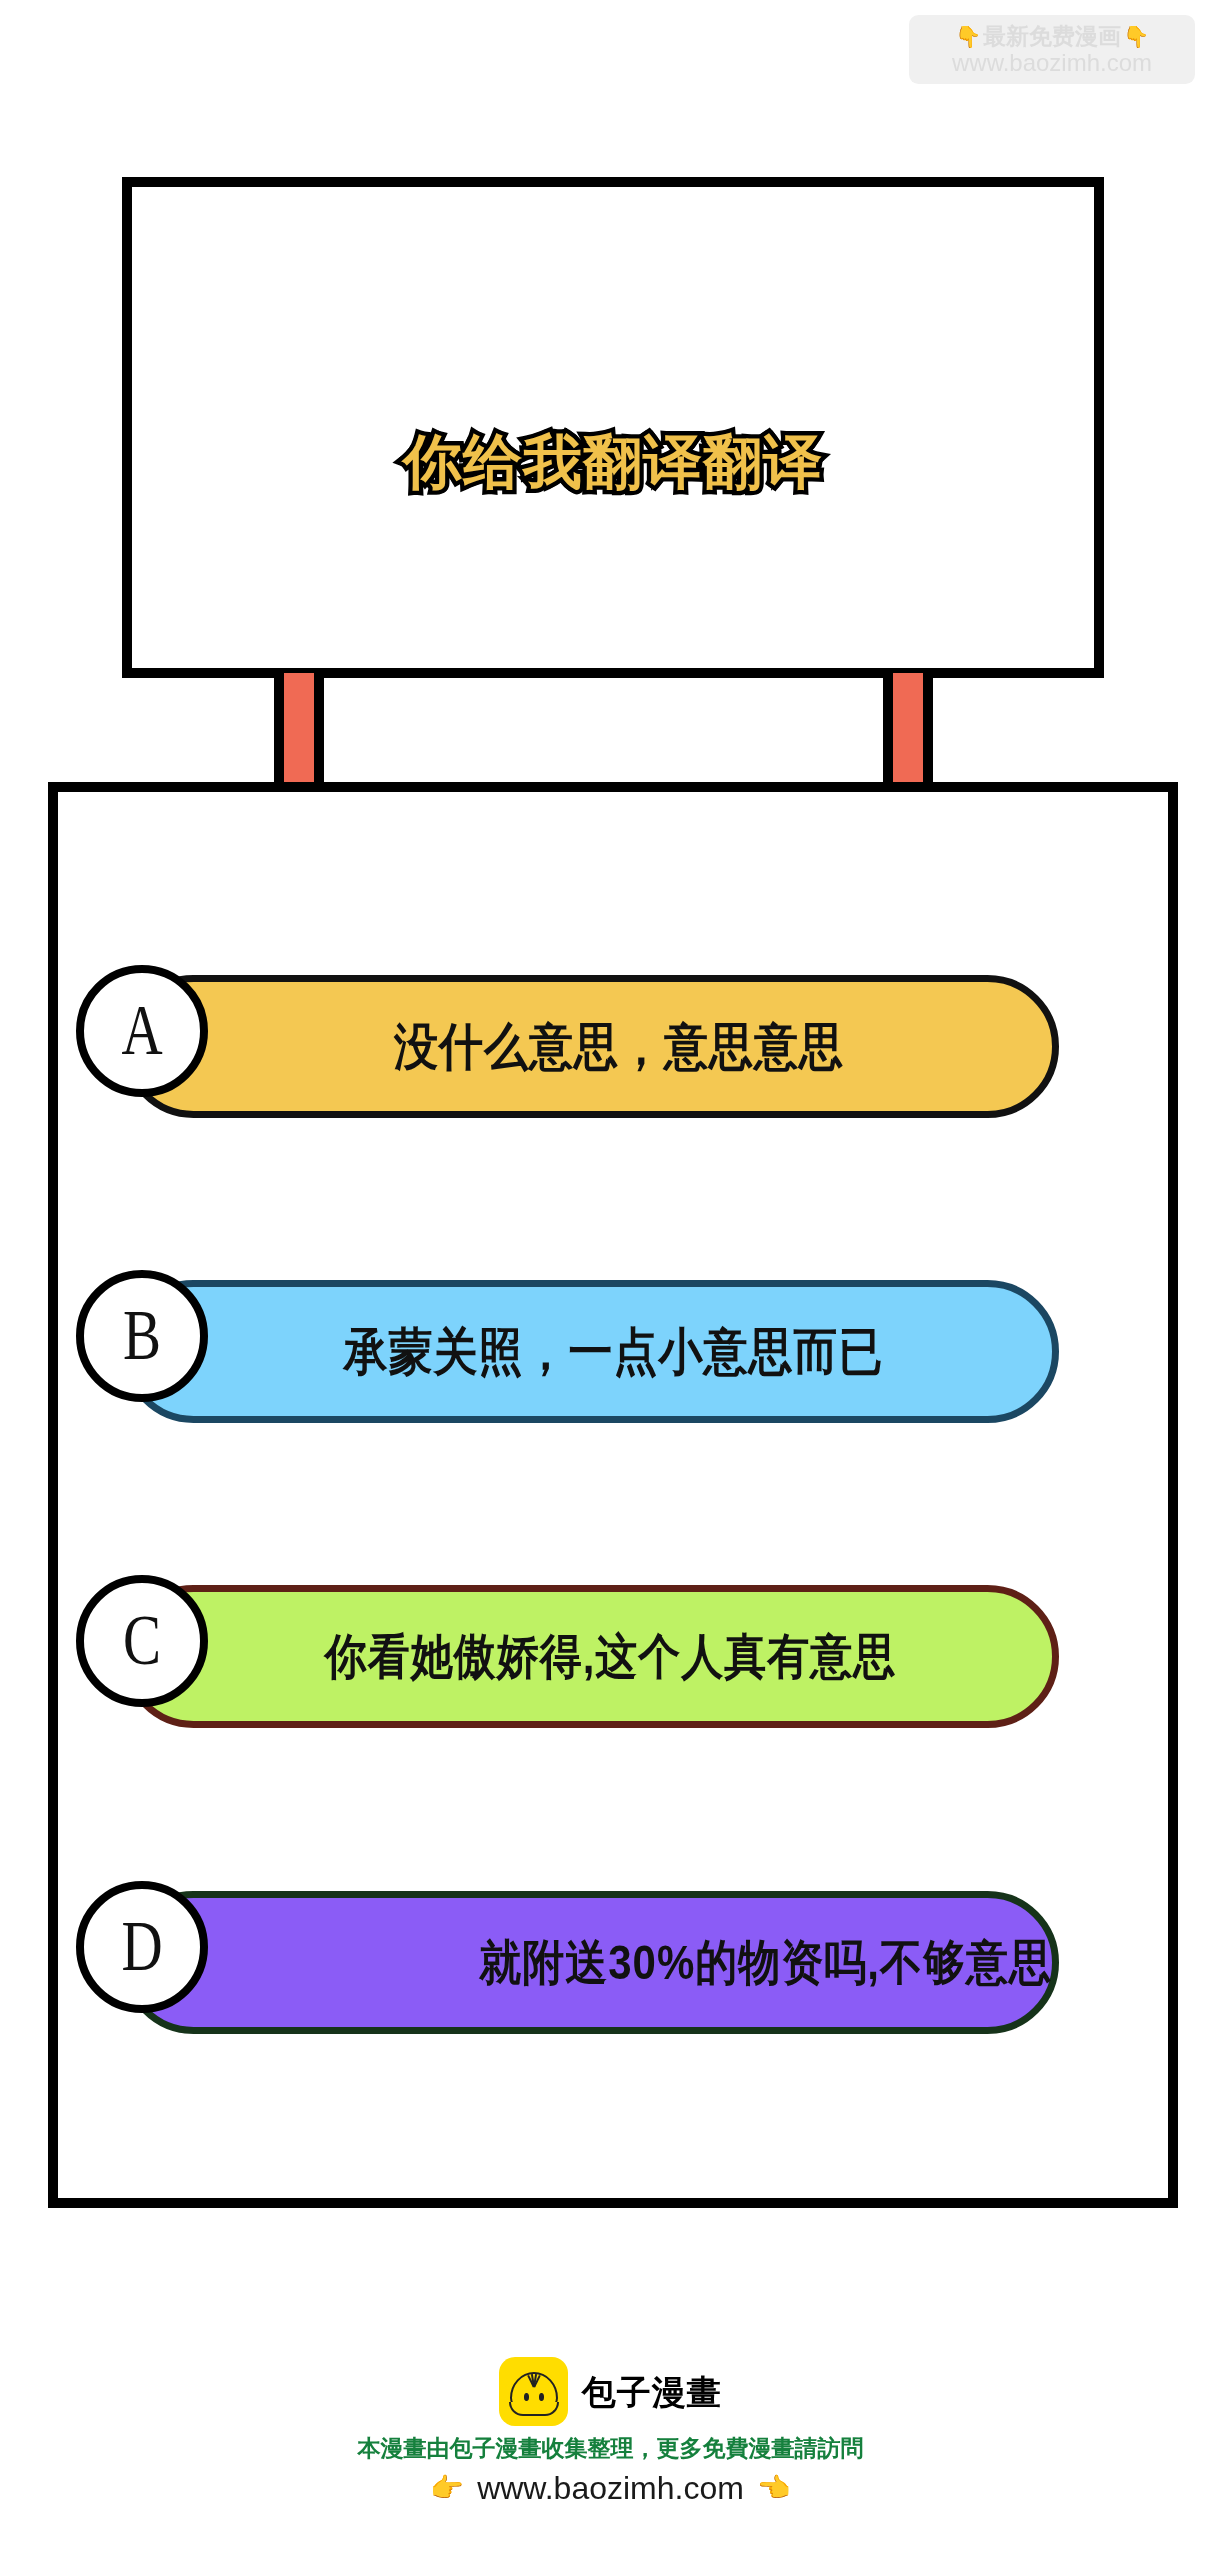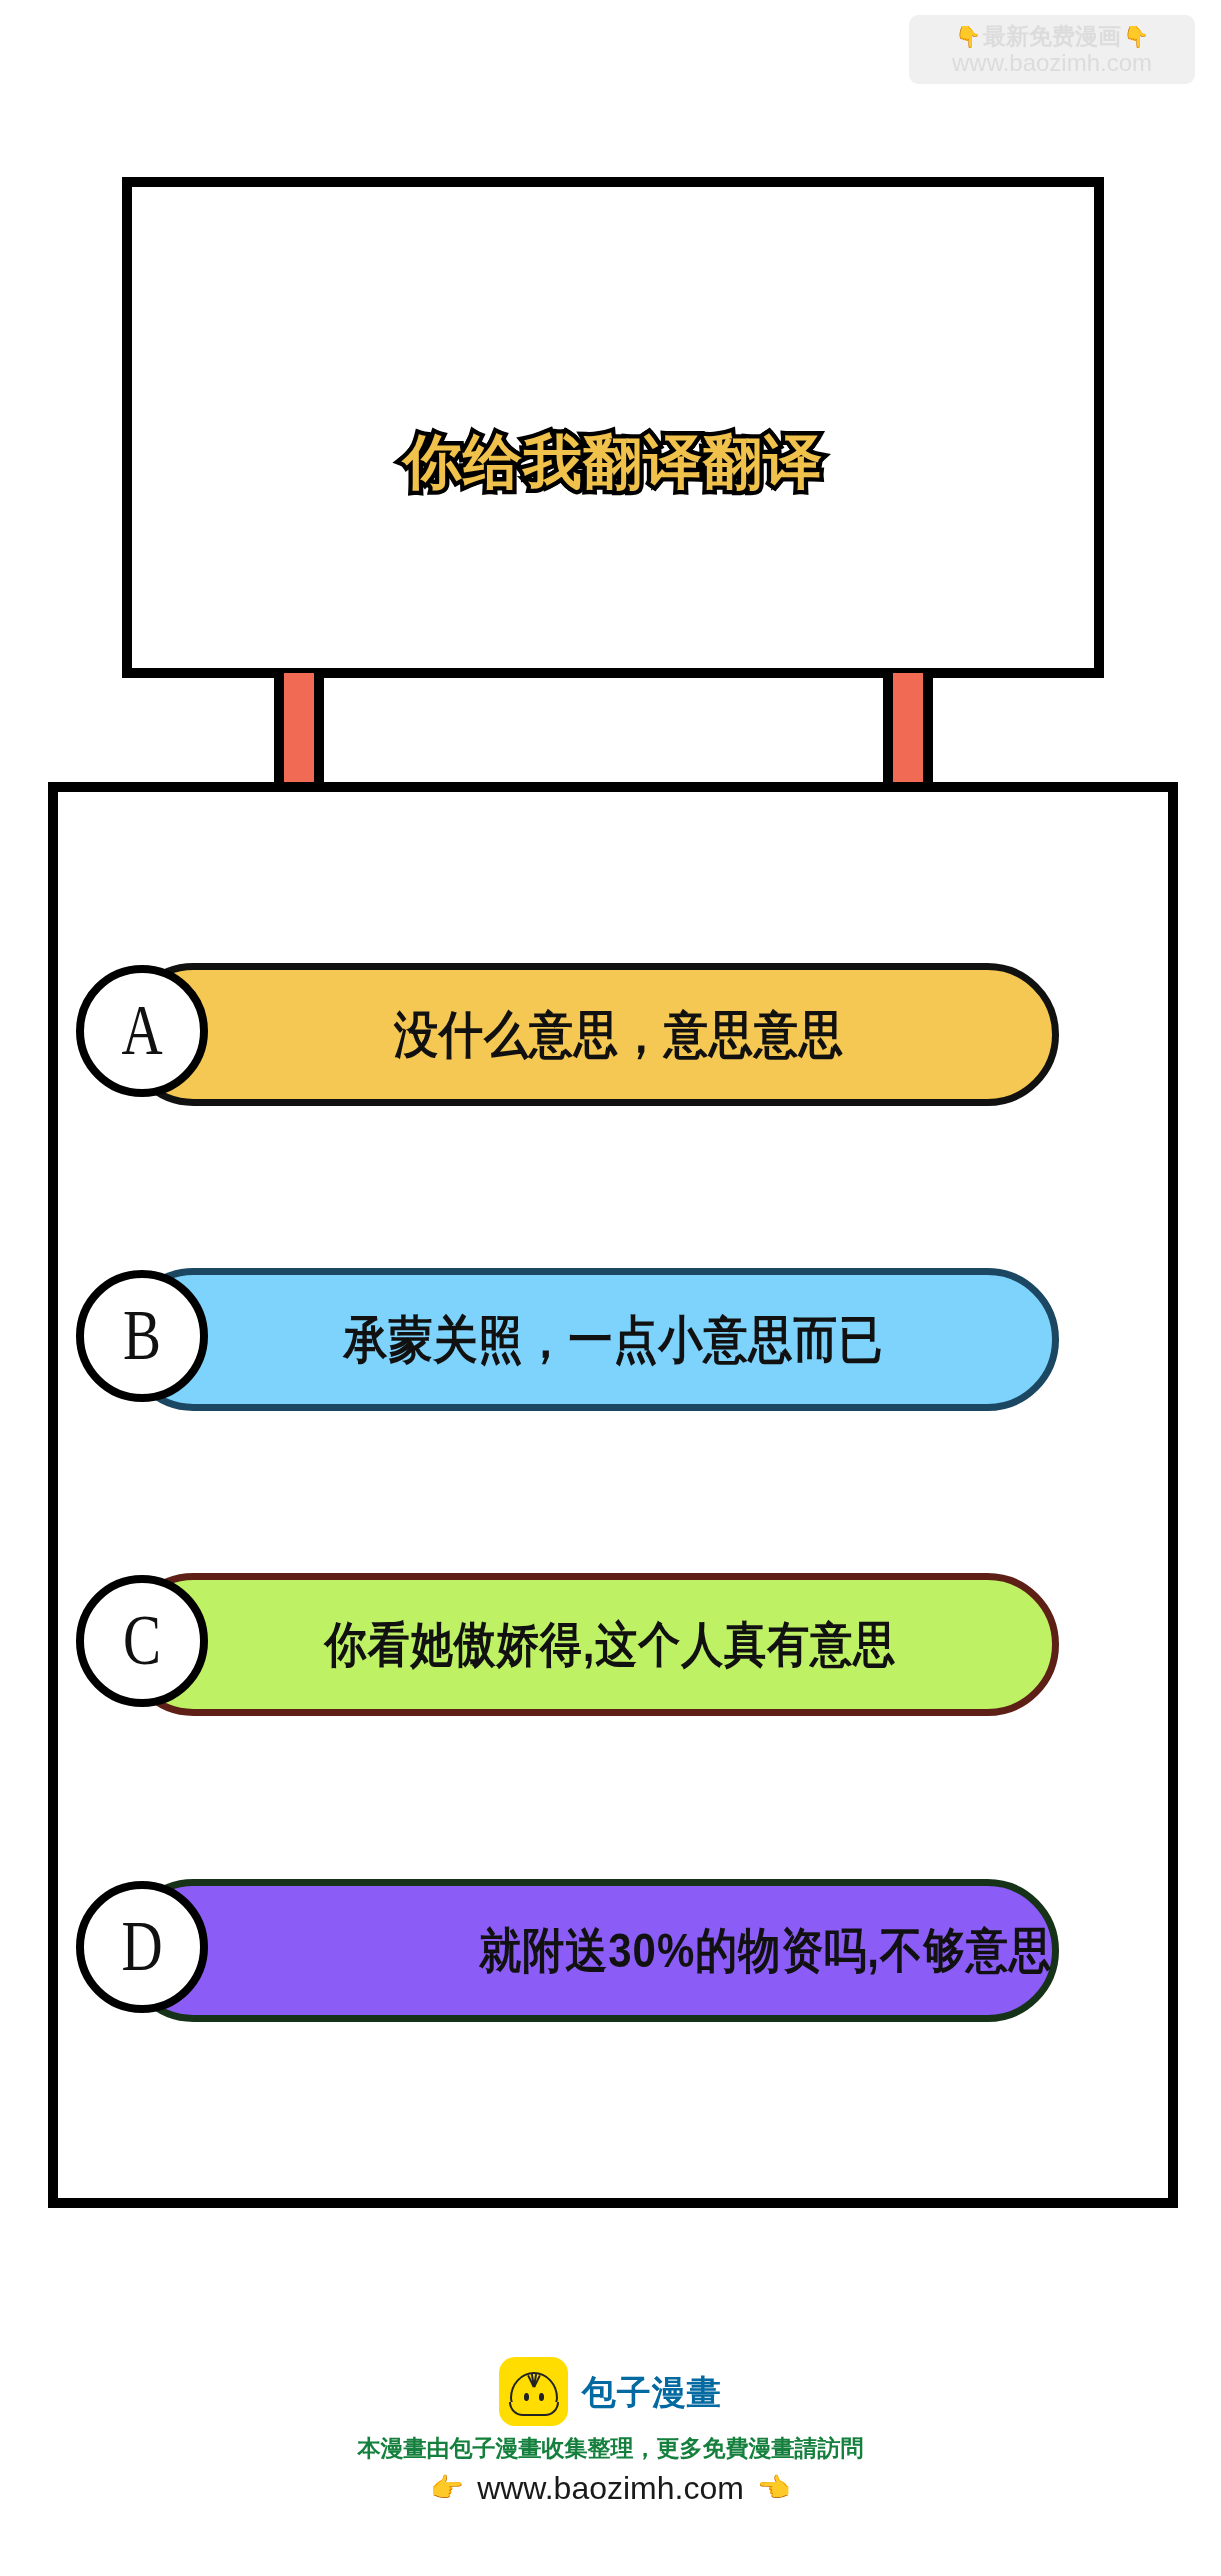--- a/index.html
+++ b/index.html
@@ -113,21 +113,21 @@
   
   .option {
     position: absolute;
     left: 76px;
     width: 983px;
     height: 143px;
   }
   .option .pill {
     position: absolute;
     left: 46px;
-    top: 4px;
+    top: 16px;
     right: 0;
     height: 143px;
     box-sizing: border-box;
     border-radius: 74px;
     display: flex;
     align-items: center;
     justify-content: center;
   }
   .option .pill-text {
     font-size: 44px;
@@ -245,21 +245,21 @@
     transform-origin: bottom center;
   }
   .bun-logo .p1 { left: 34px; transform: rotate(-26deg); }
   .bun-logo .p2 { left: 34px; transform: rotate(-9deg); }
   .bun-logo .p3 { left: 34px; transform: rotate(9deg); }
   .bun-logo .p4 { left: 34px; transform: rotate(26deg); }
   .brand-name {
     font-size: 34px;
     line-height: 38px;
     font-weight: 700;
-    color: #0369a1;
+    color: #000000;
     letter-spacing: 1px;
   }
   .footer-note {
     font-size: 23px;
     line-height: 29px;
     font-weight: 700;
     color: #15803d;
     letter-spacing: 0px;
     white-space: nowrap;
   }

